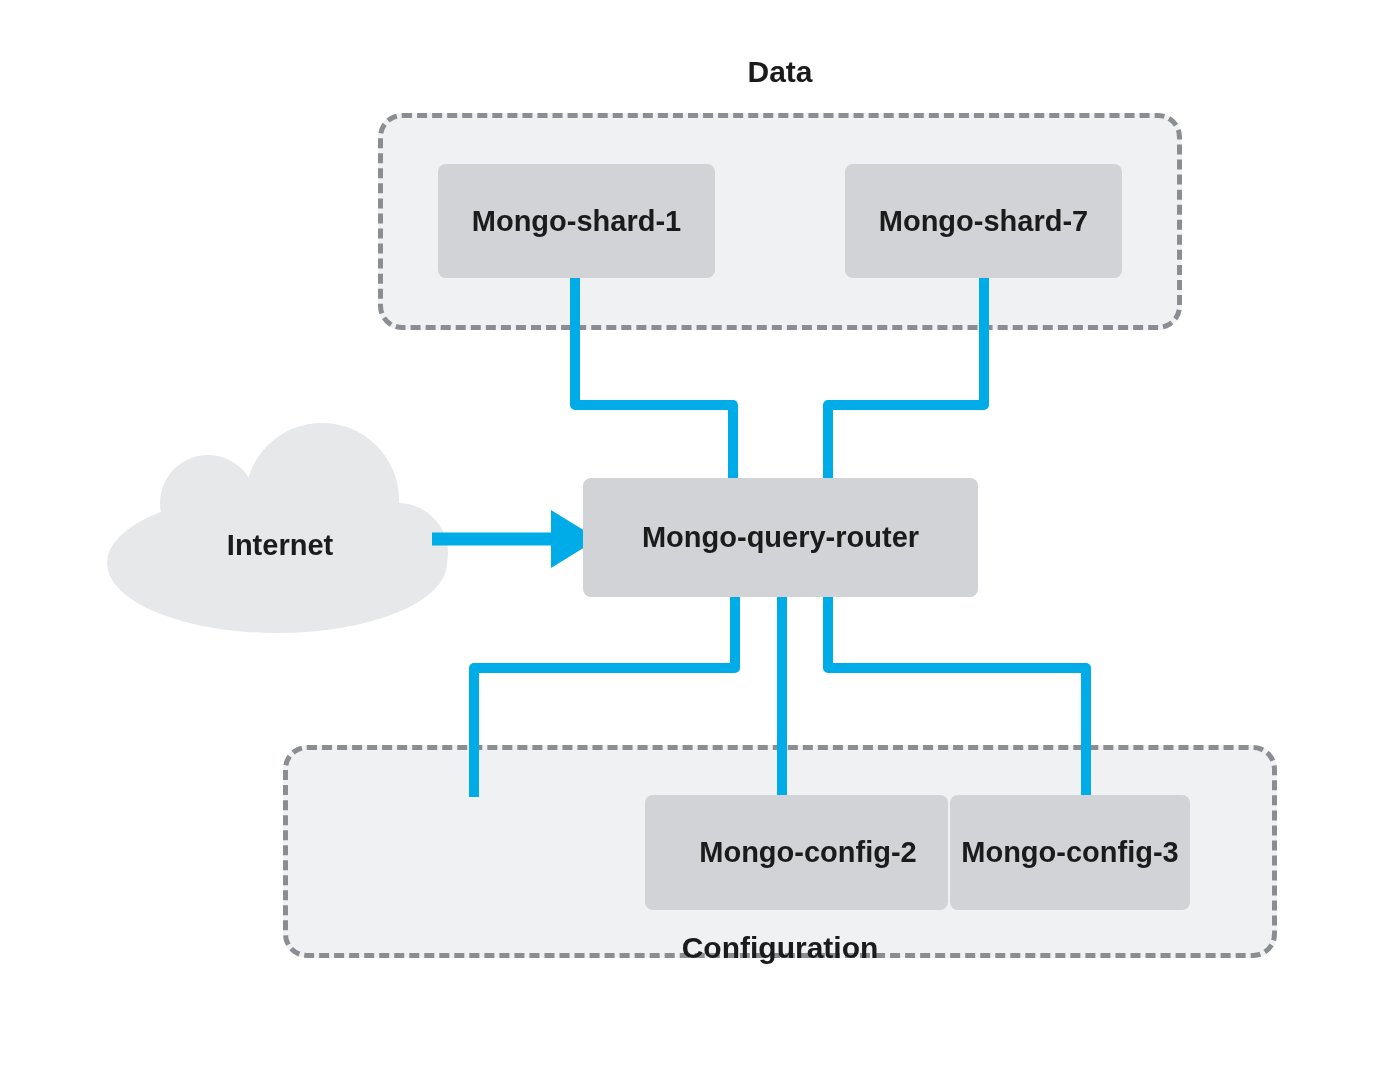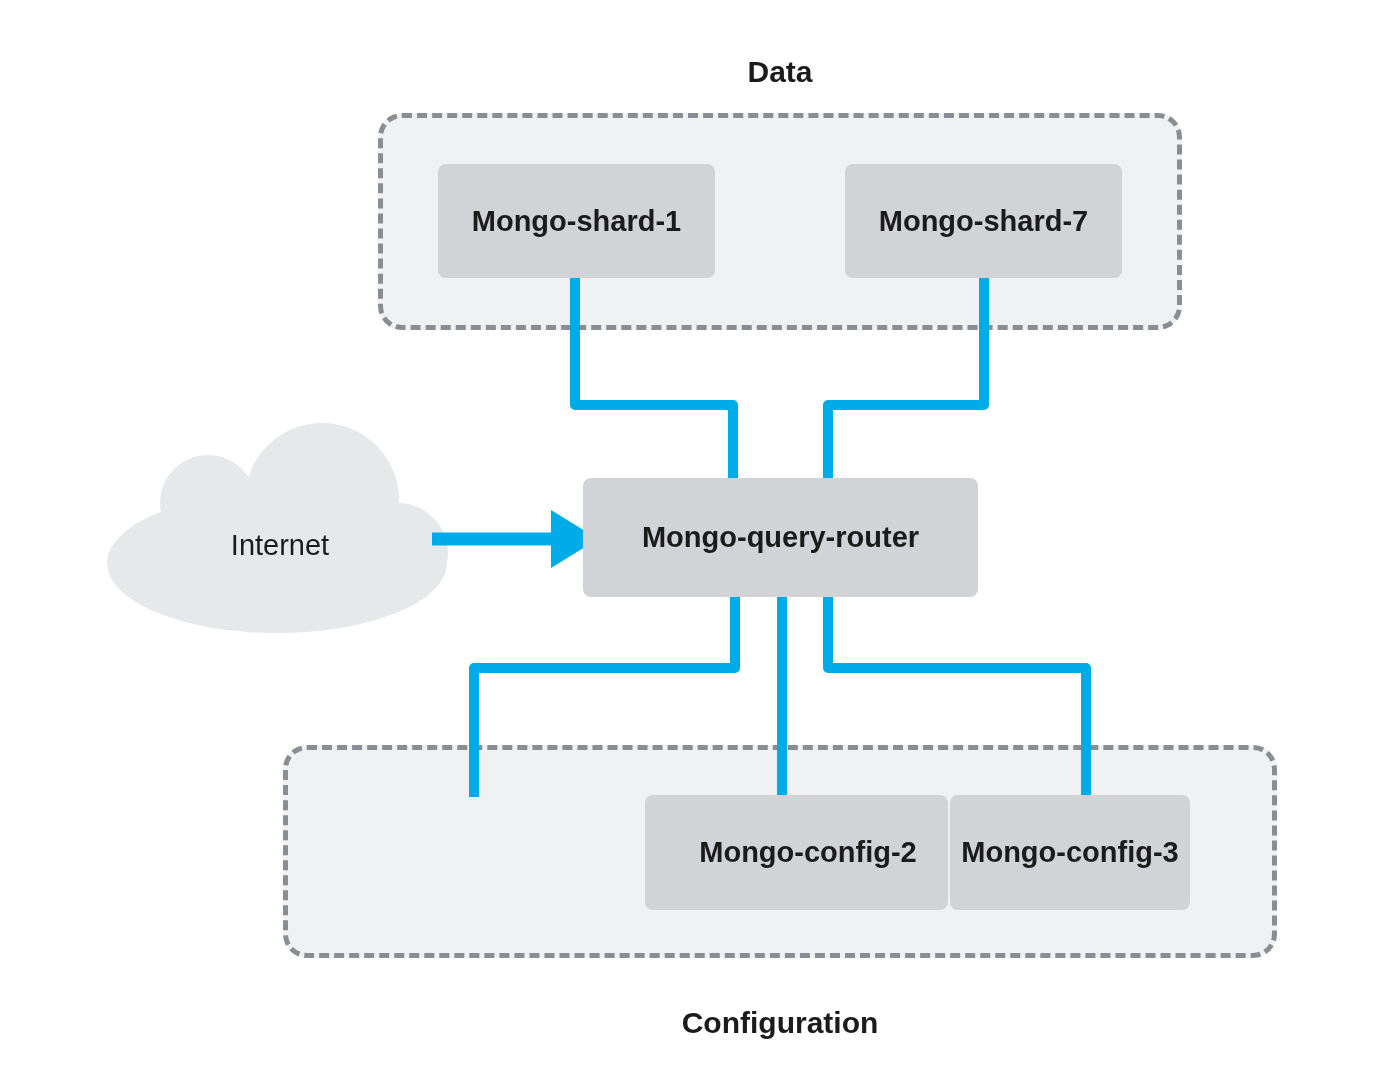--- a/index.html
+++ b/index.html
@@ -69,30 +69,30 @@
   
   .group-title {
     position: absolute;
     text-align: center;
     font-size: 30px;
     font-weight: bold;
     color: #1b1b1b;
     z-index: 3;
   }
   .title-data   { left: 378px; top: 55px;  width: 804px; }
-  .title-config { left: 283px; top: 1006px; width: 994px; }
+  .title-config { left: 283px; top: 931px; width: 994px; }
 
   
   .internet-label {
     position: absolute;
     left: 130px; top: 529px;
     width: 300px;
     text-align: center;
     font-size: 29px;
-    font-weight: normal;
+    font-weight: bold;
     color: #1b1b1b;
     z-index: 3;
   }
 </style>
 </head>
 <body>
 
 <div class="canvas">
 
   <div class="group group-data"></div>

